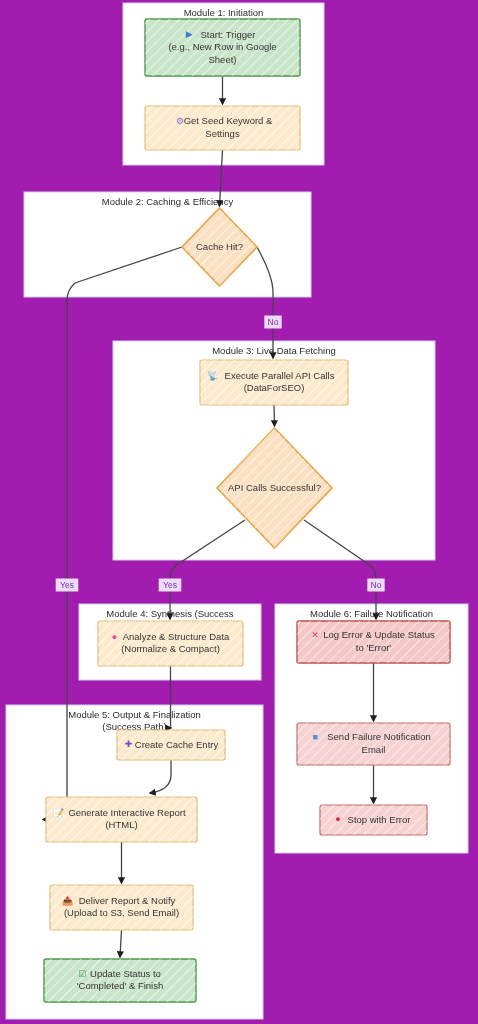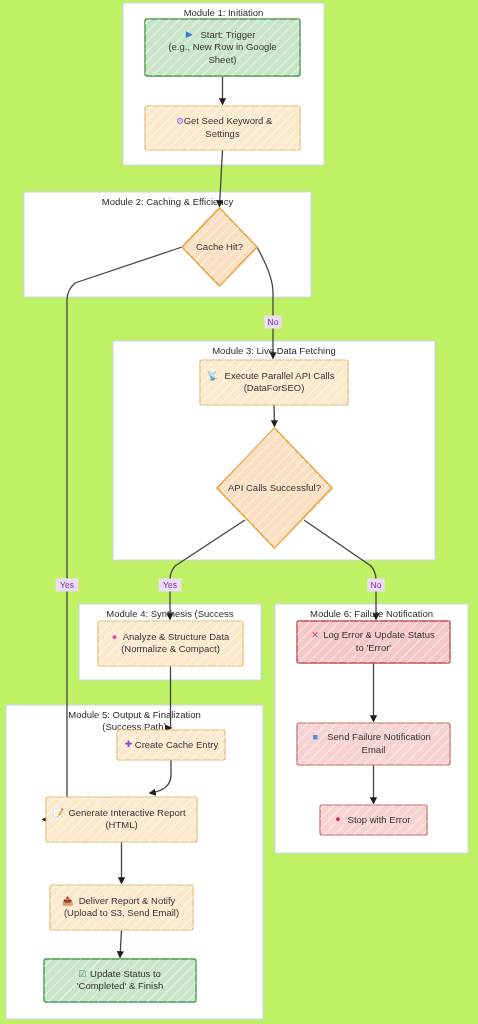--- a/index.html
+++ b/index.html
@@ -1,18 +1,18 @@
 <!DOCTYPE html>
 <html><head>
 <meta charset="utf-8">
 <style>
   html,body{margin:0;padding:0;background:#ffffff;}
   body{width:478px;height:1024px;overflow:hidden;
        font-family:"Liberation Sans","DejaVu Sans",sans-serif;}
-  #stage{position:relative;width:478px;height:1024px;background:#bef264;}
+  #stage{position:relative;width:478px;height:1024px;background:#a21caf;}
   svg#canvas{position:absolute;top:0;left:0;width:478px;height:1024px;}
 
   .clusterRect{fill:#ffffff;stroke:#c9d4f0;stroke-width:1;}
   .clusterLabel{font-size:9.5px;fill:#2b2b2b;text-anchor:middle;dominant-baseline:middle;}
 
   .nodeLabel{font-size:9.5px;fill:#343434;text-anchor:middle;dominant-baseline:middle;}
   .iconGlyph{font-size:9px;text-anchor:middle;dominant-baseline:middle;}
 
   .edgePath{fill:none;stroke:#454545;stroke-width:1.3;}
   .edgeLabelBox{fill:#ecdcf7;}

